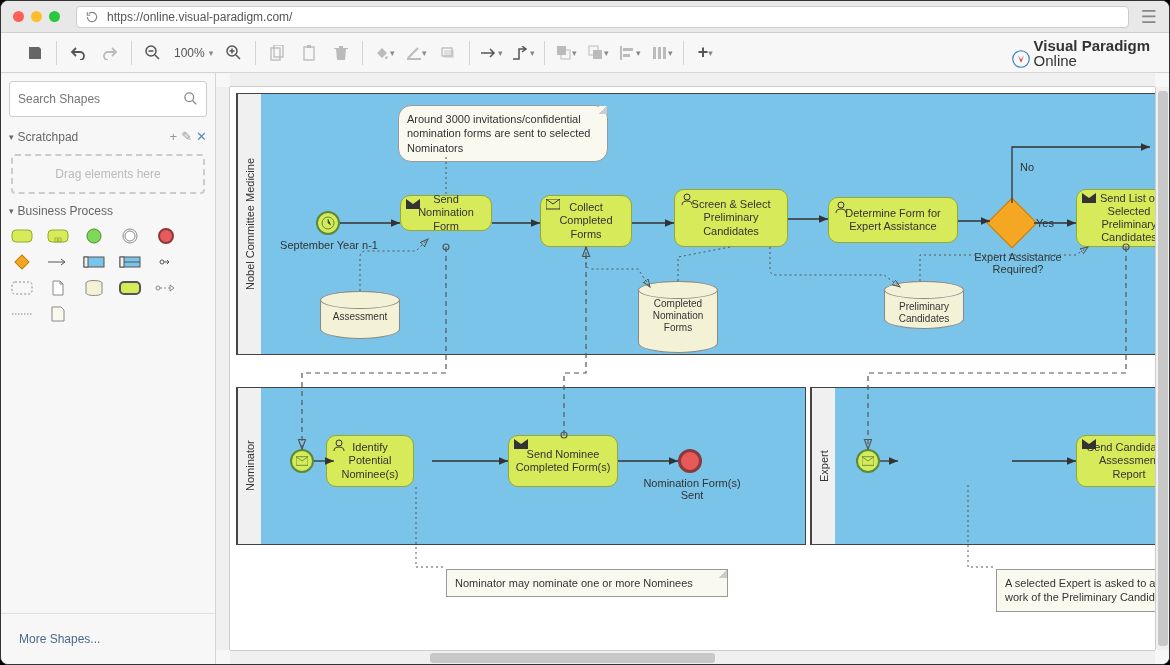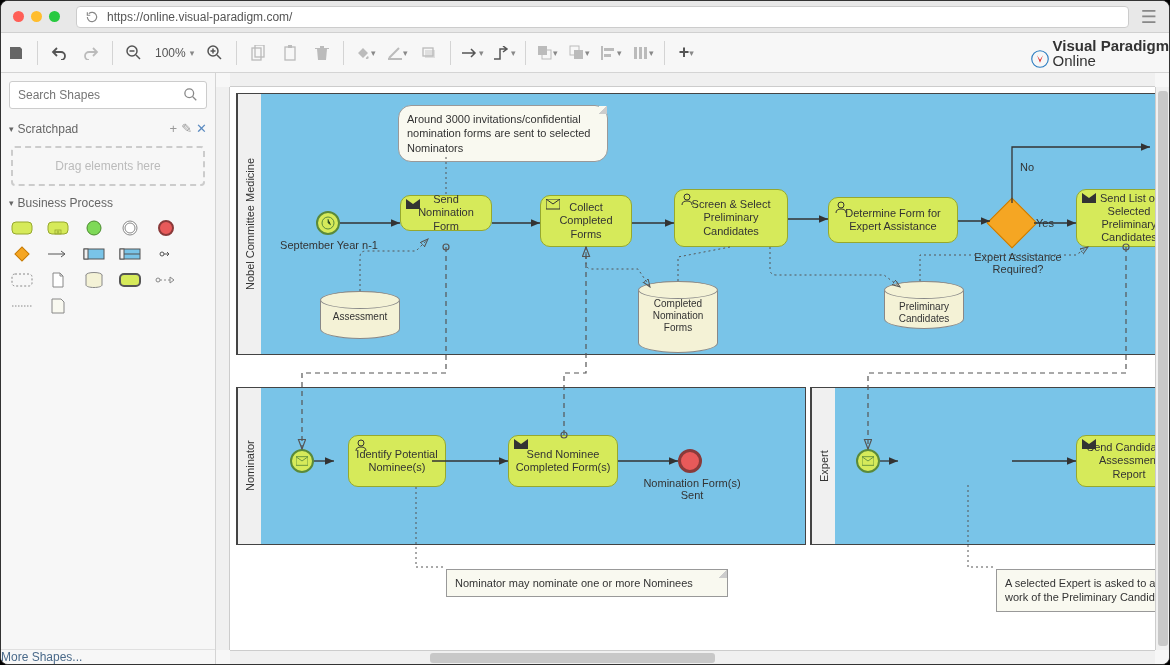--- a/index.html
+++ b/index.html
@@ -7,38 +7,38 @@
 .window { width: 1170px; height: 665px; background: #e8e8e8; border-radius: 8px; overflow: hidden; display: flex; flex-direction: column; border: 1px solid #333; }
 .titlebar { height: 32px; background: #e8e8e8; display: flex; align-items: center; padding: 12px 12px; border-bottom: 1px solid #d0d0d0; }
 .dots { display: flex; gap: 7px; margin-right: 16px; }
 .dot { width: 11px; height: 11px; border-radius: 50%; }
 .dot.r { background: #ff5f57; }
 .dot.y { background: #ffbd2e; }
 .dot.g { background: #28c940; }
 .urlbar { flex: 1; display: flex; align-items: center; background: #fff; border: 1px solid #ccc; border-radius: 4px; height: 22px; padding: 0 8px; color: #555; font-size: 12px; gap: 8px; }
 .reload { width: 14px; height: 14px; color: #888; }
 .hamburger { margin-left: 12px; color: #888; font-size: 18px; }
-.toolbar { height: 40px; background: #f7f7f7; border-bottom: 1px solid #d4d4d4; display: flex; align-items: center; padding: 0 0; gap: 2px; }
+.toolbar { height: 40px; background: #f7f7f7; border-bottom: 1px solid #d4d4d4; display: flex; align-items: center; padding: 0 19px; gap: 2px; }
 .tbtn { width: 30px; height: 30px; display: flex; align-items: center; justify-content: center; color: #555; cursor: pointer; border-radius: 3px; }
 .tbtn.disabled { color: #bbb; }
 .tsep { width: 1px; height: 24px; background: #d4d4d4; margin: 0 4px; }
 .zoom-label { color: #555; padding: 0 4px; display: flex; align-items: center; gap: 4px; }
 .brand { margin-left: auto; display: flex; align-items: flex-end; gap: 4px; color: #333; font-size: 15px; line-height: 1; }
 .brand-logo { width: 18px; height: 18px; position: relative; }
 .main { flex: 1; display: flex; overflow: hidden; }
 .sidebar { width: 215px; background: #f7f7f7; border-right: 1px solid #d4d4d4; display: flex; flex-direction: column; }
-.searchbox { margin: 8px; border: 1px solid #ccc; border-radius: 3px; background: #fff; height: 28px; display: flex; align-items: center; padding: 0 8px; }
+.searchbox { margin: 8px; border: 1px solid #ccc; border-radius: 3px; background: #fff; height: 36px; display: flex; align-items: center; padding: 0 8px; }
 .searchbox input { border: none; outline: none; flex: 1; font-size: 12px; color: #888; background: transparent; }
 .section-hdr { display: flex; align-items: center; padding: 4px 8px; color: #666; font-size: 12px; gap: 4px; }
 .section-hdr .spacer { flex: 1; }
 .section-hdr .ico { color: #999; cursor: pointer; font-size: 13px; }
 .dropzone { margin: 6px 10px; border: 2px dashed #ccc; border-radius: 4px; height: 40px; display: flex; align-items: center; justify-content: center; color: #bbb; font-size: 12px; }
 .palette { padding: 6px 10px; display: flex; flex-wrap: wrap; gap: 10px 14px; }
 .pshape { width: 22px; height: 16px; display: flex; align-items: center; justify-content: center; }
-.more-shapes { margin-top: auto; padding: 0; color: #4a6a8a; font-size: 12px; cursor: pointer; border-top: 1px solid #e0e0e0; }
+.more-shapes { margin-top: auto; padding: 18px; color: #4a6a8a; font-size: 12px; cursor: pointer; border-top: 1px solid #e0e0e0; }
 .canvas-wrap { flex: 1; position: relative; overflow: hidden; background: #f7f7f7; }
 .ruler-h { position: absolute; top: 0; left: 14px; right: 14px; height: 14px; background: #f0f0f0; border-bottom: 1px solid #ccc; }
 .ruler-v { position: absolute; top: 14px; left: 0; bottom: 14px; width: 14px; background: #f0f0f0; border-right: 1px solid #ccc; }
 .canvas { position: absolute; top: 14px; left: 14px; right: 14px; bottom: 14px; background: #fff; overflow: hidden; }
 .scrollbar-h { position: absolute; bottom: 0; left: 14px; right: 14px; height: 14px; background: #f0f0f0; border-top: 1px solid #ccc; }
 .scrollbar-h .thumb { position: absolute; height: 10px; top: 2px; left: 200px; right: 440px; background: #c8c8c8; border-radius: 3px; }
 .scrollbar-v { position: absolute; right: 0; top: 14px; bottom: 14px; width: 14px; background: #f0f0f0; border-left: 1px solid #ccc; }
 .scrollbar-v .thumb { position: absolute; width: 10px; left: 2px; top: 4px; bottom: 4px; background: #c8c8c8; border-radius: 3px; }
 .lane { position: absolute; background: #79c4e8; border: 1px solid #444; }
 .lane-label { position: absolute; left: 0; top: 0; bottom: 0; width: 24px; background: #f0f0f0; border-right: 1px solid #444; display: flex; align-items: center; justify-content: center; writing-mode: vertical-rl; transform: rotate(180deg); font-size: 11px; color: #333; }
@@ -418,21 +418,21 @@
               <div class="ds-label">Preliminary Candidates</div>
             </div>
         </div>
 
         <div class="msg-evt" style="left:60px; top:362px;">
           <svg width="12" height="10" viewBox="0 0 14 10">
               <rect x="0" y="0" width="14" height="10" fill="none" stroke="#5a8a3a"></rect>
               <path stroke="#5a8a3a" fill="none" d="M0 0l7 5 7-5"></path>
             </svg>
         </div>
-        <div class="task" style="left:118px; top:348px; width:98px; height:52px;">
+        <div class="task" style="left:96px; top:348px; width:88px; height:52px;">
           <span>Identify Potential Nominee(s)</span>
           <svg class="marker" viewBox="0 0 14 12">
               <circle cx="7" cy="4" r="3" fill="none" stroke="#333"></circle>
               <path stroke="#333" fill="none" d="M2 12c0-3 2-4 5-4s5 1 5 4"></path>
             </svg>
         </div>
         <div class="task" style="left:278px; top:348px; width:110px; height:52px;">
           <span>Send Nominee Completed Form(s)</span>
           <svg class="marker" viewBox="0 0 14 12">
               <rect x="0" y="0" width="14" height="10" fill="#333"></rect>

